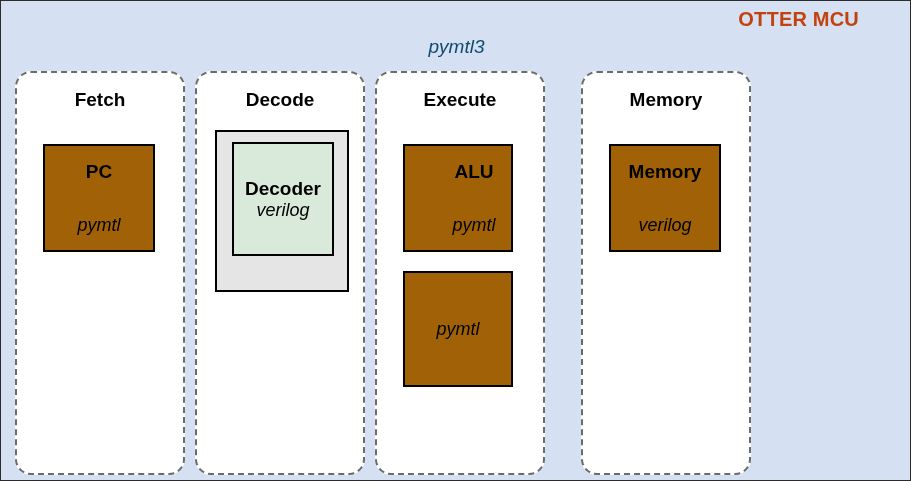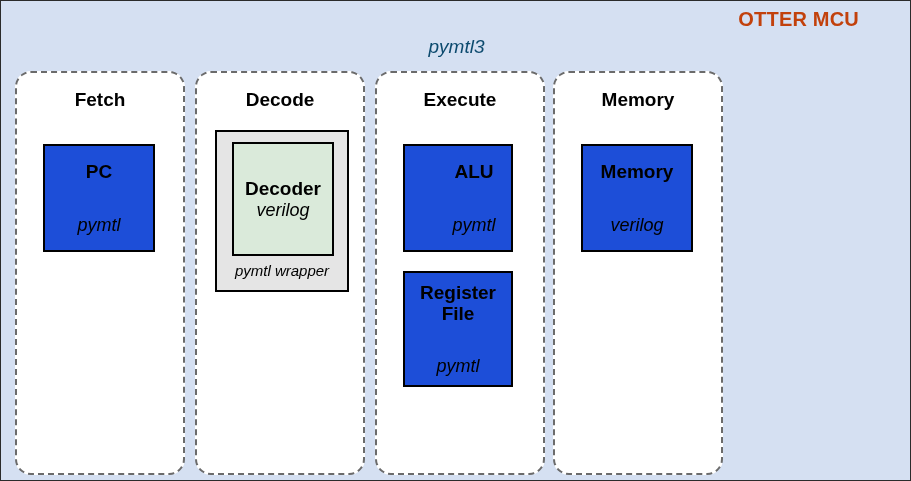--- a/index.html
+++ b/index.html
@@ -65,35 +65,35 @@
     width: 100%;
     text-align: center;
     font-size: 19px;
     font-weight: bold;
     color: #000000;
   }
 
   #stage-fetch     { left: 14px;  width: 170px; }
   #stage-decode    { left: 194px; width: 170px; }
   #stage-execute   { left: 374px; width: 170px; }
-  #stage-memory    { left: 552px; width: 170px; }
+  #stage-memory    { left: 580px; width: 170px; }
   #stage-writeback { left: 734px; width: 163px; }
 
   
   .block {
     position: absolute;
     box-sizing: border-box;
     border: 2px solid #000000;
     display: flex;
     flex-direction: column;
     align-items: center;
     justify-content: center;
     line-height: 1.12;
   }
-  .block.blue  { background: #1d4ed8; gap: 32px; }
+  .block.blue  { background: #a16207; gap: 32px; }
   .block.green { background: #daeada; }
 
   .block-name {
     font-size: 19px;
     font-weight: bold;
     color: #000000;
     text-align: center;
   }
   .block-kind {
     font-size: 18px;
@@ -152,32 +152,30 @@
     </div>
   </div>
 
   <div class="stage" id="stage-decode">
     <div class="stage-title">Decode</div>
     <div id="wrapper-decoder">
       <div class="block green" id="block-decoder">
         <div class="block-name">Decoder</div>
         <div class="block-kind">verilog</div>
       </div>
-      <div id="wrapper-label">pymtl wrapper</div>
     </div>
   </div>
 
   <div class="stage" id="stage-execute">
     <div class="stage-title">Execute</div>
     <div class="block blue" id="block-alu">
       <div class="block-name">ALU</div>
       <div class="block-kind">pymtl</div>
     </div>
     <div class="block blue" id="block-regfile">
-      <div class="block-name">Register File</div>
       <div class="block-kind">pymtl</div>
     </div>
   </div>
 
   <div class="stage" id="stage-memory">
     <div class="stage-title">Memory</div>
     <div class="block blue" id="block-memory">
       <div class="block-name">Memory</div>
       <div class="block-kind">verilog</div>
     </div>

